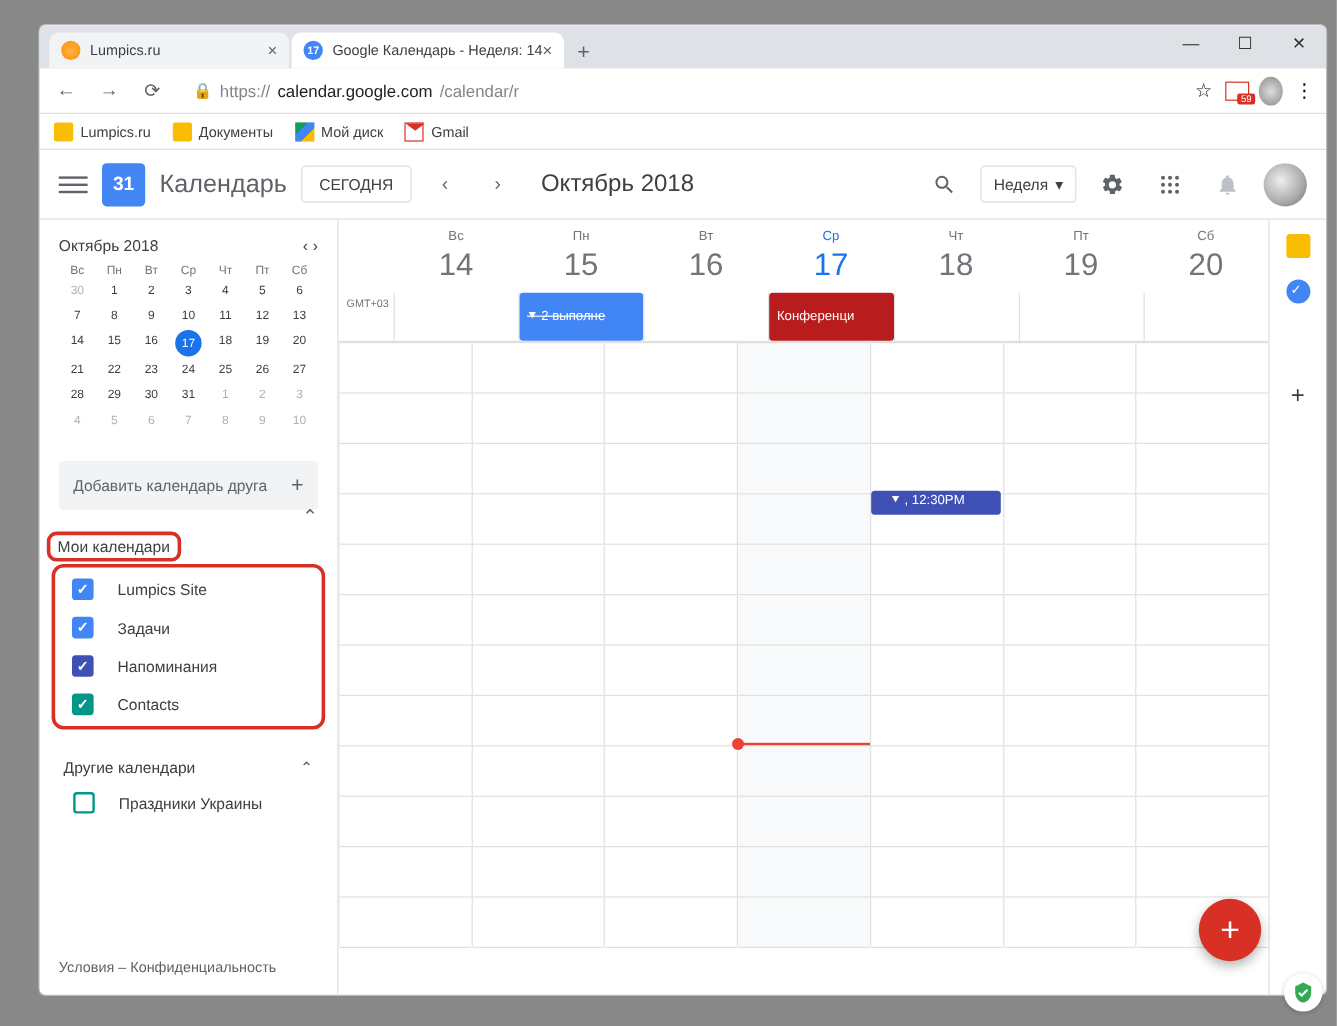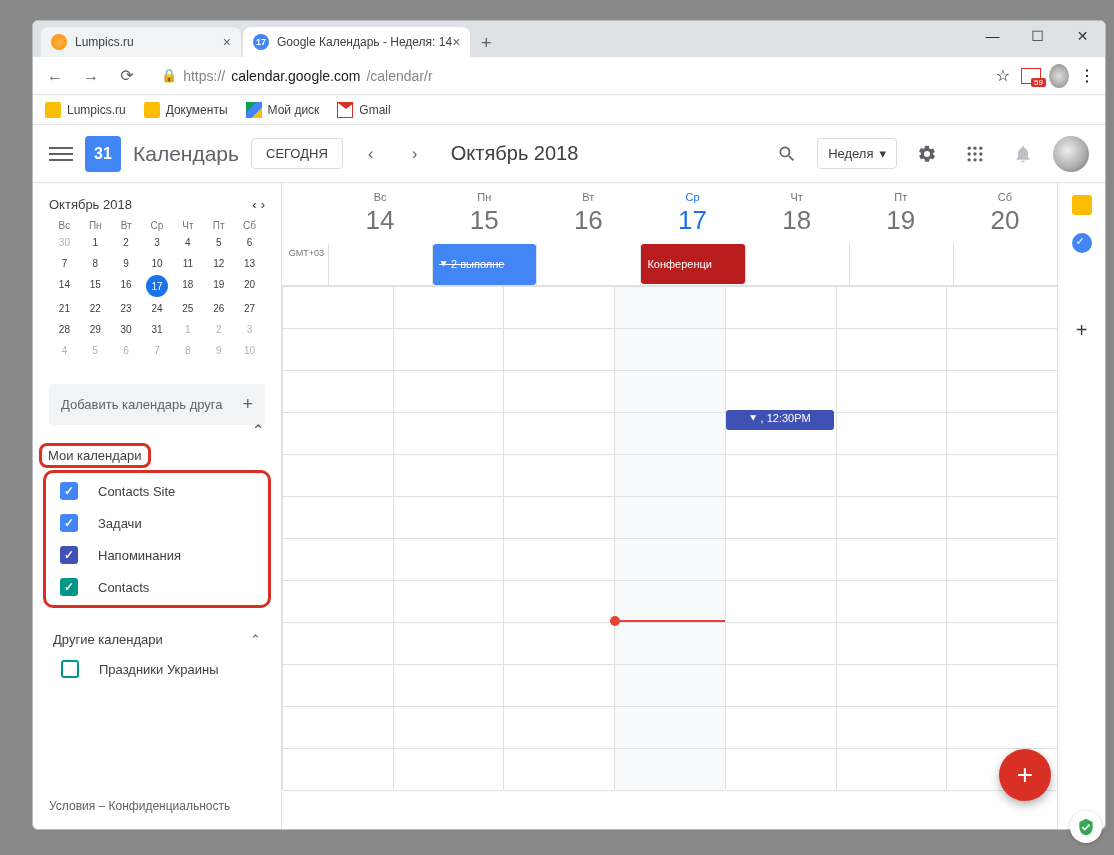--- a/index.html
+++ b/index.html
@@ -89,21 +89,21 @@
 .chip-orange { background: #b91c1c; }
 .chip-strike { text-decoration: line-through; }
 
 .time-grid { flex: 1; overflow-y: hidden; position: relative; display: flex; }
 .time-labels { width: 46px; }
 .time-label { height: 42px; font-size: 10px; color: #70757a; text-align: right; padding-right: 6px; position: relative; top: -6px; }
 .grid-cols { flex: 1; display: flex; position: relative; }
 .grid-col { flex: 1; border-left: 1px solid #e0e0e0; position: relative; }
 .grid-col.today { background: #f8f9fa; }
 .hour-line { position: absolute; left: 0; right: 0; height: 1px; background: #e0e0e0; }
-.event { position: absolute; left: 0; right: 2px; background: #039be5; color: #fff; font-size: 11px; padding: 2px 16px; border-radius: 3px; overflow: hidden; text-align: center; }
+.event { position: absolute; left: 0; right: 2px; background: #039be5; color: #fff; font-size: 11px; padding: 2px 16px; border-radius: 3px; overflow: hidden; }
 .event-darkblue { background: #3f51b5; }
 .now-line { position: absolute; left: 0; right: 0; height: 2px; background: #ea4335; }
 .now-line::before { content: ""; position: absolute; left: -5px; top: -4px; width: 10px; height: 10px; background: #ea4335; border-radius: 50%; }
 
 .fab { position: absolute; right: 54px; bottom: 28px; width: 52px; height: 52px; background: #d93025; border-radius: 50%; color: #fff; font-size: 28px; display: flex; align-items: center; justify-content: center; box-shadow: 0 4px 10px rgba(0,0,0,0.3); cursor: pointer; }
 
 .right-rail { width: 48px; border-left: 1px solid #e0e0e0; display: flex; flex-direction: column; align-items: center; padding-top: 12px; gap: 18px; }
 .rail-icon { width: 20px; height: 20px; cursor: pointer; }
 .rail-keep { background: #fbbc04; border-radius: 3px; }
 .rail-tasks { background: #4285f4; border-radius: 50%; position: relative; }
@@ -295,21 +295,21 @@
         <div class="cal-section">
           <div class="highlight-head">
             <div class="cal-section-head" style="padding:0">
               <span>Мои календари</span>
             </div>
           </div>
           <span class="cal-chevron" style="float:right;margin-top:-22px">⌃</span>
           <div class="highlight-box" id="my-cals">
               <div class="cal-item">
                 <div class="checkbox cb-blue cb-checked">✓</div>
-                <span>Contacts Site</span>
+                <span>Lumpics Site</span>
               </div>
               <div class="cal-item">
                 <div class="checkbox cb-blue cb-checked">✓</div>
                 <span>Задачи</span>
               </div>
               <div class="cal-item">
                 <div class="checkbox cb-darkblue cb-checked">✓</div>
                 <span>Напоминания</span>
               </div>
               <div class="cal-item">

